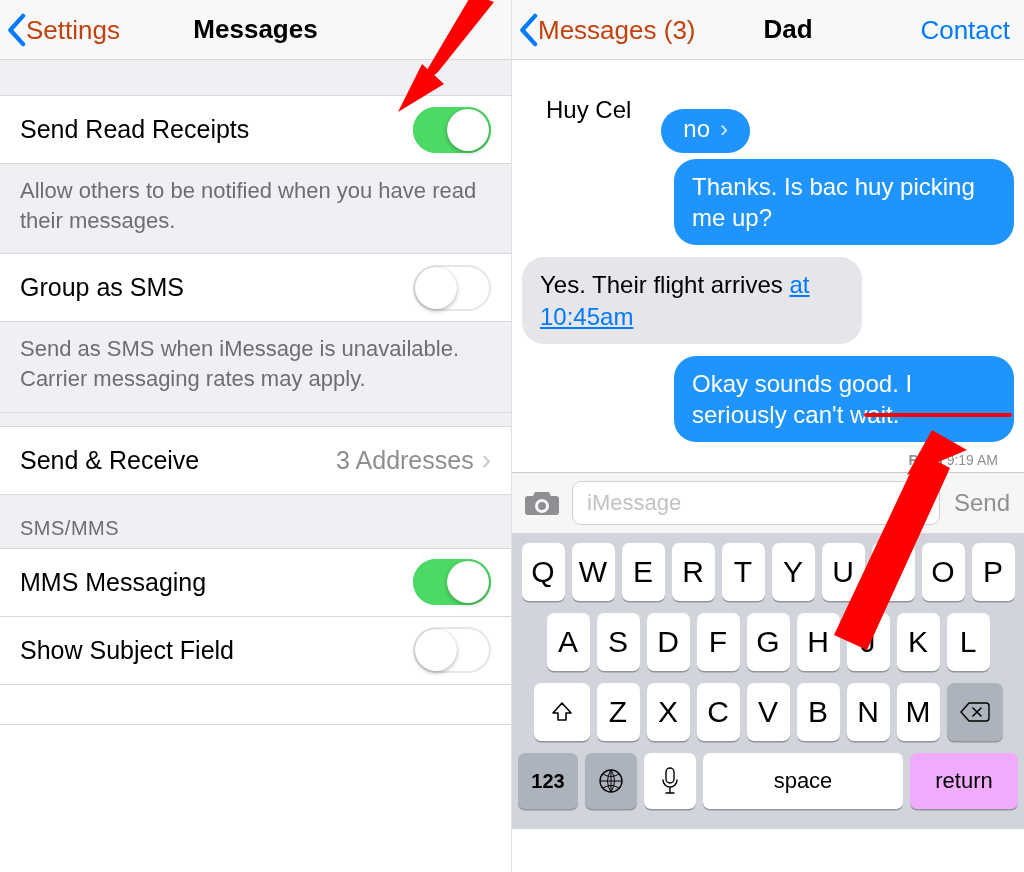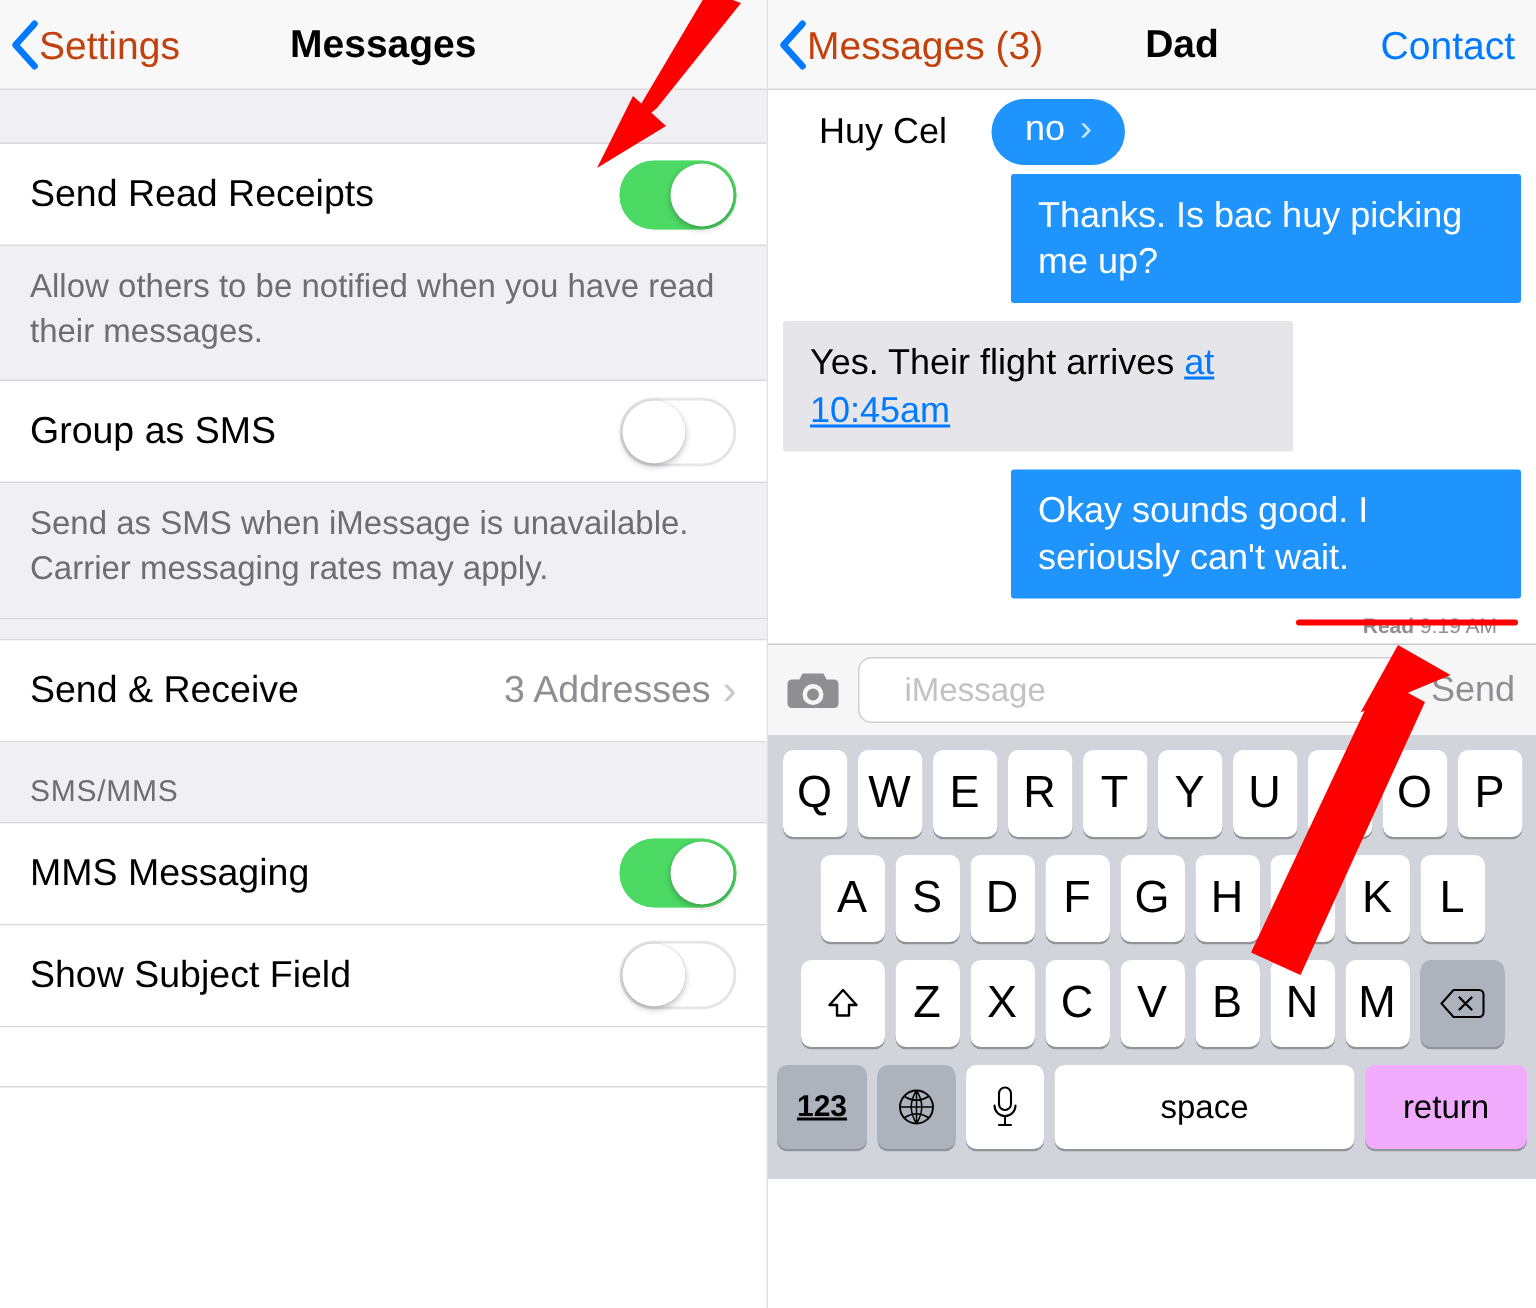--- a/index.html
+++ b/index.html
@@ -24,43 +24,43 @@
   
   .toggle { width:78px; height:46px; border-radius:23px; position:relative; }
   .toggle.on { background:#4cd964; box-shadow: inset 0 0 0 2px #4cd964; }
   .toggle.off { background:#fff; box-shadow: inset 0 0 0 2px #e5e5ea; }
   .toggle .knob { position:absolute; width:42px; height:42px; border-radius:50%; top:2px; background:#fff; box-shadow:0 2px 4px rgba(0,0,0,0.25), 0 0 1px rgba(0,0,0,0.2); }
   .toggle.on .knob { right:2px; }
   .toggle.off .knob { left:2px; }
   .chev { font-size:28px; color:#c7c7cc; margin-left:8px; }
   
   .chat-area { background:#fff; padding:6px 10px 4px 10px; }
-  .bubble { border-radius:2px; padding:12px 18px; font-size:24px; line-height:1.3; max-width:340px; margin:6px 0; word-wrap:break-word; }
+  .bubble { border-radius:22px; padding:12px 18px; font-size:24px; line-height:1.3; max-width:340px; margin:6px 0; word-wrap:break-word; }
   .bubble.received { background:#e5e5ea; color:#000; }
   .bubble.sent { background:#1e94fc; color:#fff; margin-left:auto; }
   .bubble a { color:#007aff; text-decoration:underline; }
   .msg-row { display:flex; }
   .msg-row.right { justify-content:flex-end; }
   .partial-row { display:flex; align-items:center; gap:30px; padding-left:24px; }
   .partial-bubble-left { color:#000; font-size:24px; font-weight:500; }
-  .partial-sent { background:#1e94fc; color:#fff; border-radius:22px; padding:6px 22px 10px 22px; font-size:24px; display:flex; align-items:center; gap:10px; }
+  .partial-sent { background:#1e94fc; color:#fff; border-radius:22px; padding:6px 22px 10px 22px; font-size:24px; display:flex; align-items:center; gap:10px;margin-top:43px; }
   .read-receipt { text-align:right; font-size:14px; color:#8e8e93; padding-right:16px; margin-top:4px; }
   .read-receipt b { font-weight:600; }
   .underline-red { position:absolute; height:4px; background:#fe0000; border-radius:2px; }
   
   .input-bar { display:flex; align-items:center; background:#f6f6f7; border-top:1px solid #c9c9ce; padding:8px 10px; gap:10px; }
   .cam-btn { width:40px; height:32px; color:#8e8e93; display:flex; align-items:center; justify-content:center; }
-  .msg-field { flex:1; height:44px; background:#fff; border:1px solid #cfcfd4; border-radius:9px; padding:0 30px; color:#c1c1c6; font-size:22px; display:flex; align-items:center; }
+  .msg-field { flex:1; height:44px; background:#fff; border:1px solid #cfcfd4; border-radius:9px; padding:0 14px; color:#c1c1c6; font-size:22px; display:flex; align-items:center; }
   .send-btn { color:#8e8e93; font-size:24px; font-weight:500; padding:0 4px; }
   
   .keyboard { background:#d1d5db; padding:10px 6px 8px 6px; }
   .krow { display:flex; justify-content:center; gap:7px; margin-bottom:12px; }
   .key { background:#fff; border-radius:7px; height:58px; display:flex; align-items:center; justify-content:center; font-size:30px; font-weight:500; color:#000; box-shadow:0 1.5px 0 rgba(0,0,0,0.3); }
   .key.letter { width:43px; }
-  .key.fn { background:#acb3bd;text-decoration:underline; }
+  .key.fn { background:#acb3bd; }
   .key.shift { width:56px; }
   .key.bksp { width:56px; background:#acb3bd; }
   .krow.bottom .key { height:56px; }
   .key.numkey { width:60px; font-size:20px; font-weight:600; }
   .key.globe { width:52px; }
   .key.mic { width:52px; }
   .key.space { flex:1; font-size:22px; }
   .key.return { width:108px; font-size:22px; background:#f0abfc; }
   
   .arrow { position:absolute; pointer-events:none; }

